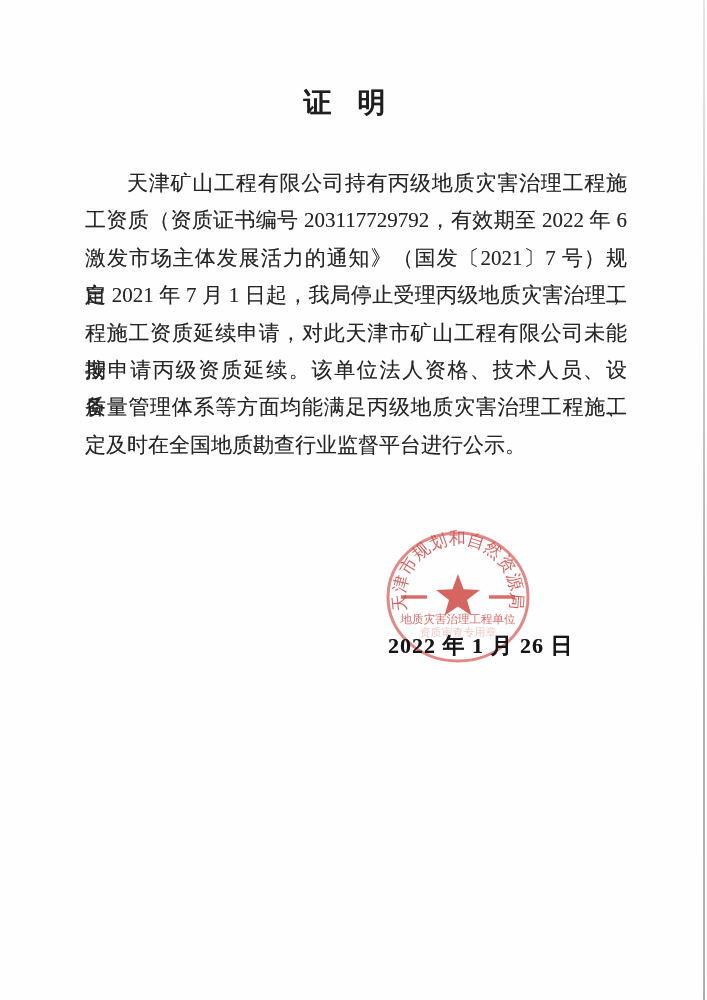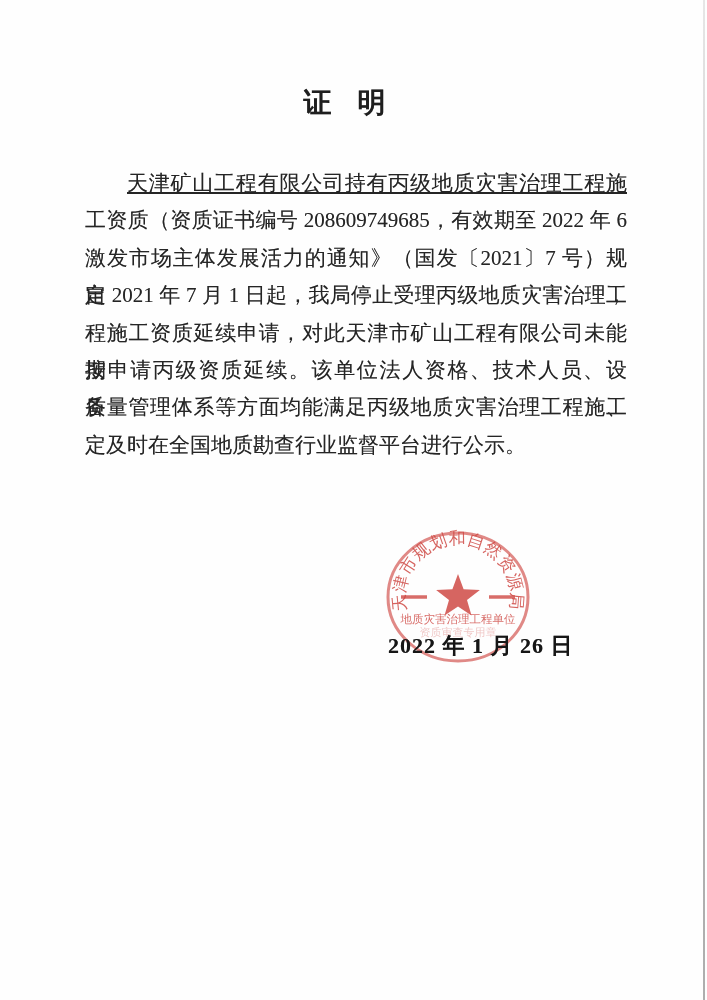--- a/index.html
+++ b/index.html
@@ -51,21 +51,20 @@
     text-shadow: 0 0 0.5px rgba(0,0,0,.35);
   }
   .doc-body .line {
     text-align: justify;
     text-align-last: justify;
     white-space: normal;
     height: 37.4px;
   }
   .doc-body .line:first-child {
     text-indent: 2em;
-    text-decoration: underline;
   }
   .doc-body .line:last-child {
     text-align-last: left;
     font-family: Liberation Serif, serif;
   }
   .seal {
     position: absolute;
     left: 383px;
     top: 528px;
     width: 150px;
@@ -89,21 +88,21 @@
 <body>
 
 <div class="page">
 
   <div class="scan-edge"></div>
 
   <div class="doc-title">证  明</div>
 
   <div class="doc-body">
       <div class="line">天津矿山工程有限公司持有丙级地质灾害治理工程施</div>
-      <div class="line">工资质（资质证书编号 208609749685，有效期至 2022 年 6</div>
+      <div class="line">工资质（资质证书编号 203117729792，有效期至 2022 年 6</div>
       <div class="line">激发市场主体发展活力的通知》（国发〔2021〕7 号）规定，</div>
       <div class="line">自 2021 年 7 月 1 日起，我局停止受理丙级地质灾害治理工</div>
       <div class="line">程施工资质延续申请，对此天津市矿山工程有限公司未能按</div>
       <div class="line">期申请丙级资质延续。该单位法人资格、技术人员、设备、</div>
       <div class="line">质量管理体系等方面均能满足丙级地质灾害治理工程施工</div>
       <div class="line">定及时在全国地质勘查行业监督平台进行公示。</div>
     </div>
 
   <div class="seal">
     <svg width="150" height="140" viewBox="0 0 150 140" xmlns="http://www.w3.org/2000/svg">

